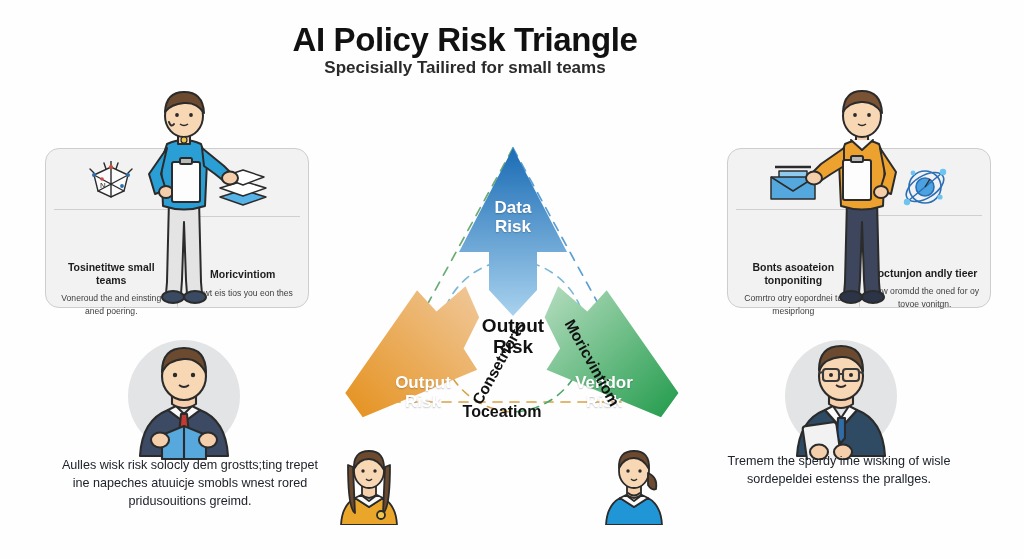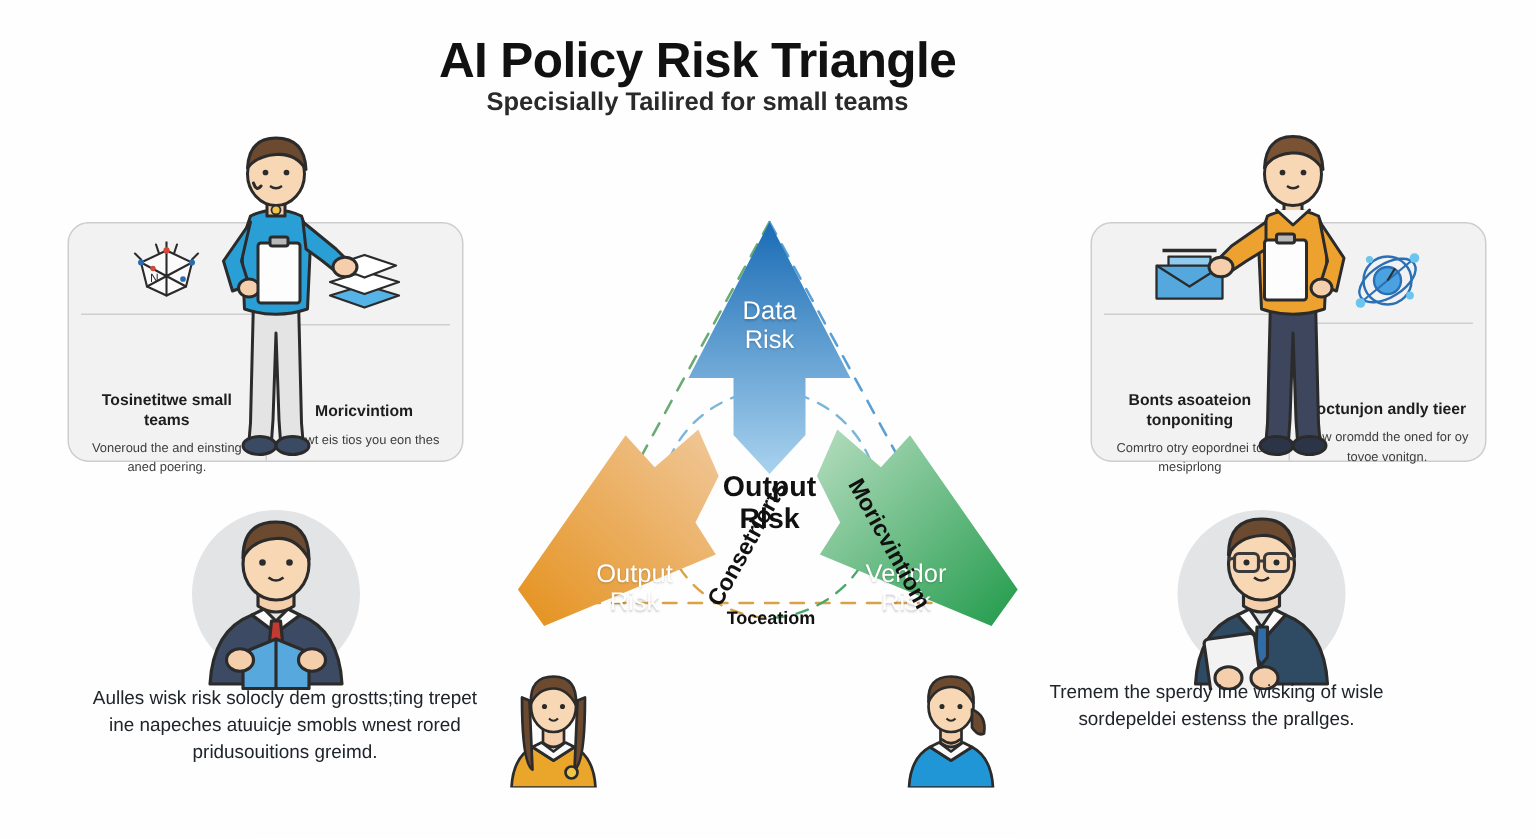--- a/index.html
+++ b/index.html
@@ -40,45 +40,45 @@
   .stander-right{left:803px;top:82px;}
 
   
   .diagram{position:absolute;left:330px;top:120px;width:364px;height:330px;}
   .tri-label{
     position:absolute;font-weight:bold;color:#111;white-space:nowrap;
     transform-origin:center center;
   }
   .edge-left{font-size:15.5px;left:169px;top:243px;transform:translate(-50%,-50%) rotate(-61deg);}
   .edge-right{font-size:15.5px;left:262px;top:243px;transform:translate(-50%,-50%) rotate(61deg);}
-  .edge-bottom{font-size:12px;left:184px;top:292px;transform:translate(-50%,-50%);}
+  .edge-bottom{font-size:16px;left:172px;top:292px;transform:translate(-50%,-50%);}
   .center-label{
     position:absolute;left:183px;top:216px;transform:translate(-50%,-50%);
     text-align:center;font-size:19px;font-weight:bold;color:#111;line-height:1.12;
   }
   .arrow-label{
-    position:absolute;color:#ffffff;font-weight:normal;font-size:17px;
+    position:absolute;color:#ffffff;font-weight:bold;font-size:17px;
     text-align:center;line-height:1.13;text-shadow:0 1px 1.5px rgba(0,0,0,.22);
   }
   .lab-data{left:183px;top:97px;transform:translate(-50%,-50%);}
   .lab-output{left:93px;top:272px;transform:translate(-50%,-50%);}
   .lab-vendor{left:274px;top:272px;transform:translate(-50%,-50%);}
 
   
   .avatar{position:absolute;}
   .av-bl{left:118px;top:328px;width:132px;height:132px;}
   .av-br{left:775px;top:328px;width:132px;height:132px;}
   .av-sm1{left:333px;top:443px;width:72px;height:82px;}
   .av-sm2{left:598px;top:443px;width:72px;height:82px;}
 
   
   .caption{position:absolute;text-align:center;font-size:12.6px;font-weight:normal;
            color:#20242b;line-height:1.42;}
   .cap-left{left:60px;top:457px;width:260px;}
-  .cap-right{left:680px;top:453px;width:262px;}
+  .cap-right{left:708px;top:453px;width:262px;}
 </style>
 </head>
 <body>
 
 <div id="canvas">
 
   <div class="header">
     <div class="title">AI Policy Risk Triangle</div>
     <div class="subtitle">Specisially Tailired for small teams</div>
   </div>

